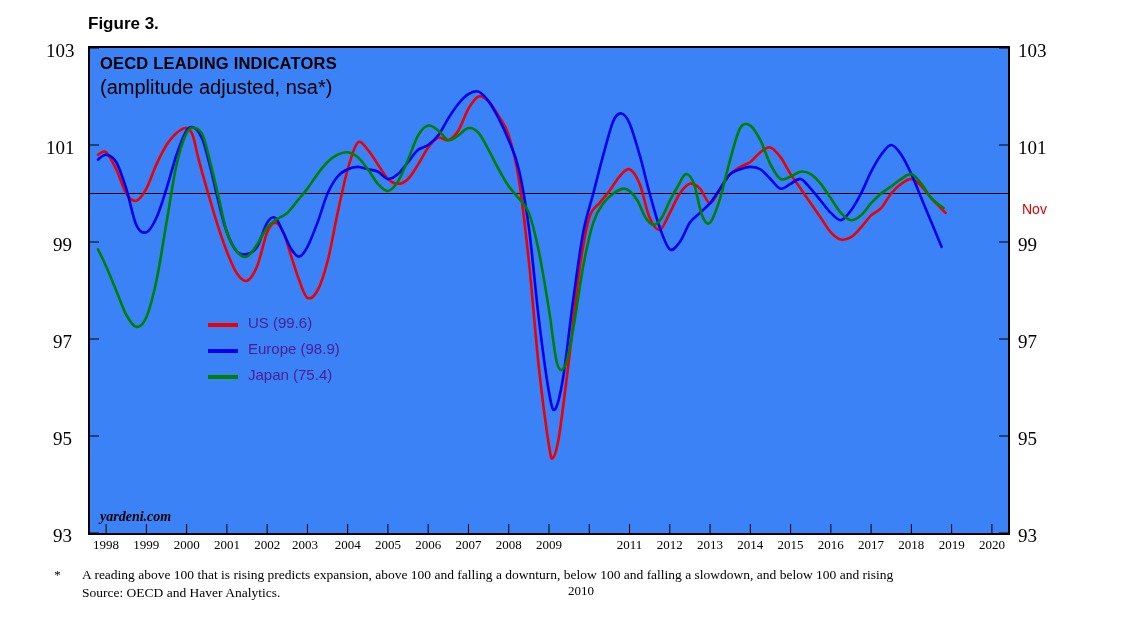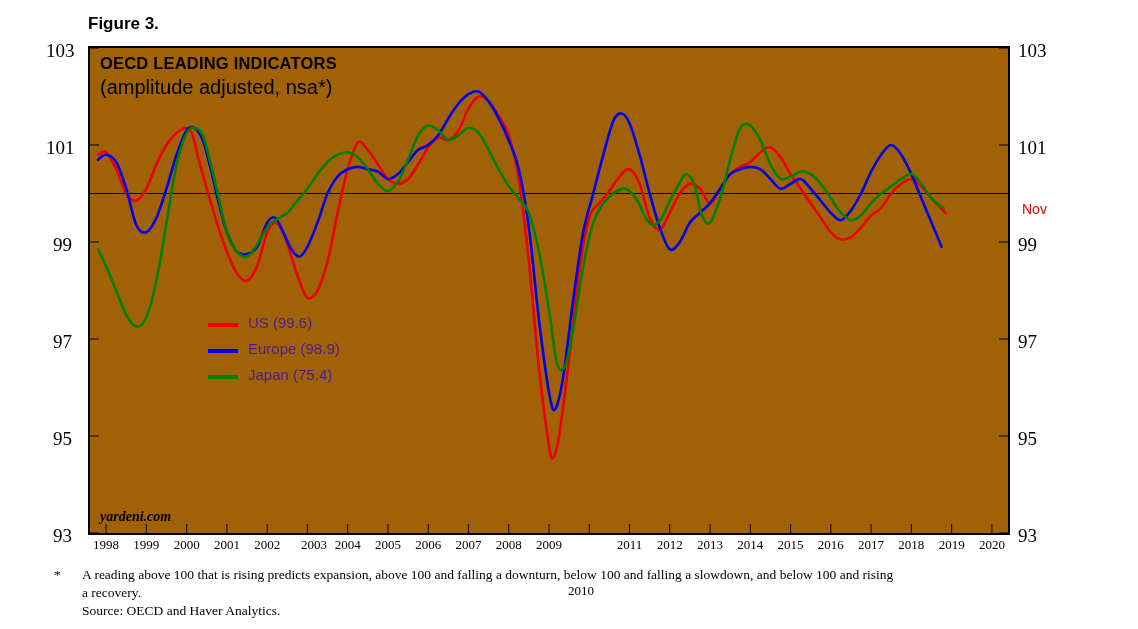--- a/index.html
+++ b/index.html
@@ -29,21 +29,21 @@
     font-size: 17px;
     color: #000;
   }
   
   #plot-frame {
     position: absolute;
     left: 88px;
     top: 46px;
     width: 922px;
     height: 489px;
-    background: #a16207;
+    background: #3b82f6;
     border: 2px solid #000;
     box-sizing: border-box;
   }
   #chart-title {
     position: absolute;
     left: 10px;
     top: 6px;
     font-family: "Liberation Sans", sans-serif;
     font-weight: bold;
     font-size: 16.5px;
@@ -198,21 +198,21 @@
   <div class="axis-label right" id="ylab-r-3" style="left: 1018px; top: 234px;">99</div>
   <div class="axis-label right" id="ylab-r-4" style="left: 1018px; top: 137px;">101</div>
   <div class="axis-label right" id="ylab-r-5" style="left: 1018px; top: 40px;">103</div>
 
   <div id="xticks-container">
       <div class="xtick-label" style="left: 86.1053px;">1998</div>
       <div class="xtick-label" style="left: 126.368px;">1999</div>
       <div class="xtick-label" style="left: 166.632px;">2000</div>
       <div class="xtick-label" style="left: 206.895px;">2001</div>
       <div class="xtick-label" style="left: 247.158px;">2002</div>
-      <div class="xtick-label" style="left: 294px;">2003</div>
+      <div class="xtick-label" style="left: 285px;">2003</div>
       <div class="xtick-label" style="left: 327.684px;">2004</div>
       <div class="xtick-label" style="left: 367.947px;">2005</div>
       <div class="xtick-label" style="left: 408.211px;">2006</div>
       <div class="xtick-label" style="left: 448.474px;">2007</div>
       <div class="xtick-label" style="left: 488.737px;">2008</div>
       <div class="xtick-label" style="left: 529px;">2009</div>
       <div class="xtick-label" style="left: 561px; margin-top: 46px;">2010</div>
       <div class="xtick-label" style="left: 609.526px;">2011</div>
       <div class="xtick-label" style="left: 649.789px;">2012</div>
       <div class="xtick-label" style="left: 690.053px;">2013</div>
@@ -233,18 +233,17 @@
     <div class="legend-swatch" id="lg-sw-2" style="left: 208px; top: 375px; background: rgb(0, 128, 0);"></div>
     <div class="legend-item" id="lg-tx-2" style="left:248px; top:366px;">Japan (75.4)</div>
   </div>
 
   <div id="nov-label">Nov</div>
 
   <div id="footnote">
     <span class="star">*</span>
     <div class="fn-body">
       <span>A reading above 100 that is rising predicts expansion, above 100 and falling a downturn, below 100 and falling a slowdown, and below 100 and rising</span>
-      <div>a recovery.</div>
       <div>Source: OECD and Haver Analytics.</div>
     </div>
   </div>
 
 </div>
 
 </body></html>

